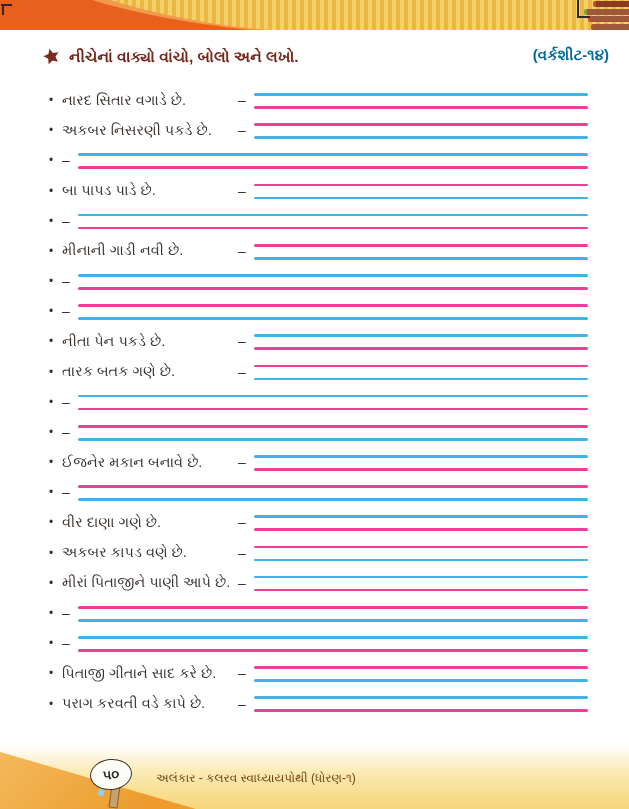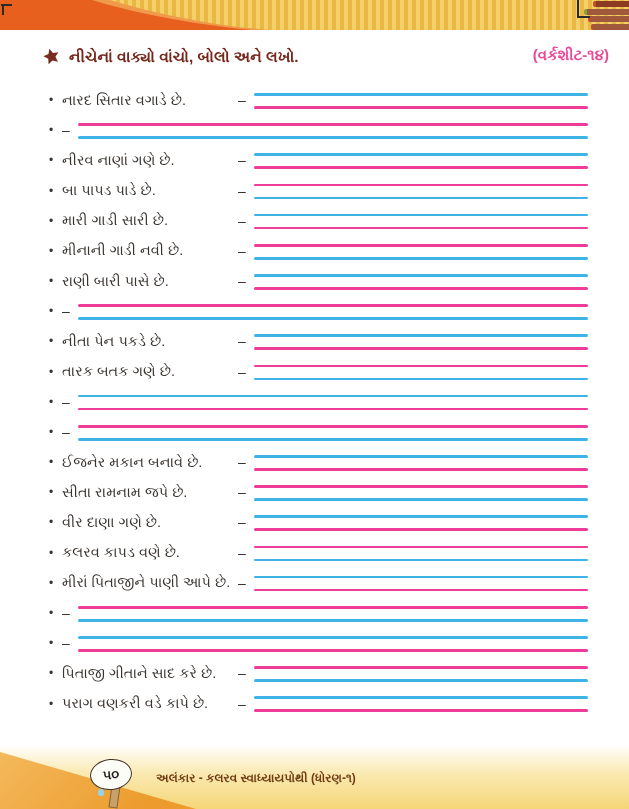--- a/index.html
+++ b/index.html
@@ -28,21 +28,21 @@
   .crop.tr-h{left:577px;top:16px;width:13px;height:1.5px;}
   .crop.br-v{left:620px;top:787px;width:2px;height:15px;}
   .crop.br-h{left:622px;top:786px;width:7px;height:2px;}
   
   .instruction{
     position:absolute;top:46px;left:42px;right:20px;
     display:flex;align-items:flex-start;
   }
   .star{width:19px;height:19px;margin-right:8px;flex:0 0 auto;margin-top:1px;}
   .instr-text{font-size:15.5px;font-weight:bold;color:#77281C;line-height:21px;}
-  .ws-label{margin-left:auto;font-size:15px;font-weight:bold;color:#ec4899;white-space:nowrap;}
+  .ws-label{margin-left:auto;font-size:15px;font-weight:bold;color:#0369a1;white-space:nowrap;}
   
   .list{position:absolute;top:85px;left:0;right:0;}
   .row{display:flex;align-items:center;height:30.18px;padding-left:49px;padding-right:41px;position:relative;}
   .bullet{width:13px;flex:0 0 auto;font-size:12px;color:#3A3430;}
   .sentence{min-width:172px;flex:0 0 auto;font-size:14.5px;color:#3A3430;white-space:nowrap;padding-right:4px;}
   .dash{width:14px;flex:0 0 auto;font-size:14px;color:#3A3430;}
   .lines{flex:1 1 auto;position:relative;height:100%;margin-left:2px;}
   .wline{position:absolute;left:0;right:0;height:2.7px;border-radius:2px;}
   .wline.t{top:8px;}
   .wline.b{top:21px;}
@@ -66,21 +66,21 @@
   .stick{
     position:absolute;left:110px;bottom:1px;width:7px;height:21px;
     background:#C8A06A;border:1px solid #8A6030;transform:rotate(8deg);z-index:2;
   }
   .drop{
     position:absolute;left:98px;bottom:13px;width:6px;height:7px;
     background:#8FD4EC;border-radius:50% 50% 50% 50%/60% 60% 40% 40%;z-index:4;
   }
   .footer-text{
     position:absolute;left:156px;bottom:24px;
-    font-size:12px;font-weight:bold;color:#6F3C15;white-space:nowrap;z-index:3;text-align:center;
+    font-size:12px;font-weight:normal;color:#6F3C15;white-space:nowrap;z-index:3;text-align:center;
   }
 </style>
 </head>
 <body>
 
 <div id="page">
 
   <div class="top-band">
     <svg class="swoosh" width="270" height="30" viewBox="0 0 270 30">
       <path d="M0 0 H110 C150 12 205 25 270 30 H0 Z" fill="#F09A4C"></path>
@@ -114,65 +114,63 @@
         <span class="bullet">•</span>
         <span class="sentence">નારદ સિતાર વગાડે છે.</span>
         <span class="dash">–</span>
         <div class="lines">
           <div class="wline t" style="background: rgb(63, 179, 230);"></div>
           <div class="wline b" style="background: rgb(238, 61, 152);"></div>
         </div>
       </div>
       <div class="row">
         <span class="bullet">•</span>
-        <span class="dash">–</span>
-        <div class="lines">
-          <div class="wline t" style="background: rgb(238, 61, 152);"></div>
-          <div class="wline b" style="background: rgb(63, 179, 230);"></div>
-        </div>
-      </div>
-      <div class="row">
-        <span class="bullet">•</span>
-        <span class="sentence">નીરવ નાણાં ગણે છે.</span>
+        <span class="sentence">અકબર નિસરણી પકડે છે.</span>
+        <span class="dash">–</span>
+        <div class="lines">
+          <div class="wline t" style="background: rgb(238, 61, 152);"></div>
+          <div class="wline b" style="background: rgb(63, 179, 230);"></div>
+        </div>
+      </div>
+      <div class="row">
+        <span class="bullet">•</span>
         <span class="dash">–</span>
         <div class="lines">
           <div class="wline t" style="background: rgb(63, 179, 230);"></div>
           <div class="wline b" style="background: rgb(238, 61, 152);"></div>
         </div>
       </div>
       <div class="row">
         <span class="bullet">•</span>
         <span class="sentence">બા પાપડ પાડે છે.</span>
         <span class="dash">–</span>
         <div class="lines">
           <div class="wline t" style="background: rgb(238, 61, 152);"></div>
           <div class="wline b" style="background: rgb(63, 179, 230);"></div>
         </div>
       </div>
       <div class="row">
         <span class="bullet">•</span>
-        <span class="sentence">મારી ગાડી સારી છે.</span>
         <span class="dash">–</span>
         <div class="lines">
           <div class="wline t" style="background: rgb(63, 179, 230);"></div>
           <div class="wline b" style="background: rgb(238, 61, 152);"></div>
         </div>
       </div>
       <div class="row">
         <span class="bullet">•</span>
         <span class="sentence">મીનાની ગાડી નવી છે.</span>
         <span class="dash">–</span>
         <div class="lines">
           <div class="wline t" style="background: rgb(238, 61, 152);"></div>
           <div class="wline b" style="background: rgb(63, 179, 230);"></div>
         </div>
       </div>
       <div class="row">
         <span class="bullet">•</span>
-        <span class="sentence">રાણી બારી પાસે છે.</span>
         <span class="dash">–</span>
         <div class="lines">
           <div class="wline t" style="background: rgb(63, 179, 230);"></div>
           <div class="wline b" style="background: rgb(238, 61, 152);"></div>
         </div>
       </div>
       <div class="row">
         <span class="bullet">•</span>
         <span class="dash">–</span>
         <div class="lines">
@@ -218,39 +216,38 @@
         <span class="bullet">•</span>
         <span class="sentence">ઈજનેર મકાન બનાવે છે.</span>
         <span class="dash">–</span>
         <div class="lines">
           <div class="wline t" style="background: rgb(63, 179, 230);"></div>
           <div class="wline b" style="background: rgb(238, 61, 152);"></div>
         </div>
       </div>
       <div class="row">
         <span class="bullet">•</span>
-        <span class="sentence">સીતા રામનામ જપે છે.</span>
         <span class="dash">–</span>
         <div class="lines">
           <div class="wline t" style="background: rgb(238, 61, 152);"></div>
           <div class="wline b" style="background: rgb(63, 179, 230);"></div>
         </div>
       </div>
       <div class="row">
         <span class="bullet">•</span>
         <span class="sentence">વીર દાણા ગણે છે.</span>
         <span class="dash">–</span>
         <div class="lines">
           <div class="wline t" style="background: rgb(63, 179, 230);"></div>
           <div class="wline b" style="background: rgb(238, 61, 152);"></div>
         </div>
       </div>
       <div class="row">
         <span class="bullet">•</span>
-        <span class="sentence">કલરવ કાપડ વણે છે.</span>
+        <span class="sentence">અકબર કાપડ વણે છે.</span>
         <span class="dash">–</span>
         <div class="lines">
           <div class="wline t" style="background: rgb(238, 61, 152);"></div>
           <div class="wline b" style="background: rgb(63, 179, 230);"></div>
         </div>
       </div>
       <div class="row">
         <span class="bullet">•</span>
         <span class="sentence">મીરાં પિતાજીને પાણી આપે છે.</span>
         <span class="dash">–</span>
@@ -279,21 +276,21 @@
         <span class="bullet">•</span>
         <span class="sentence">પિતાજી ગીતાને સાદ કરે છે.</span>
         <span class="dash">–</span>
         <div class="lines">
           <div class="wline t" style="background: rgb(238, 61, 152);"></div>
           <div class="wline b" style="background: rgb(63, 179, 230);"></div>
         </div>
       </div>
       <div class="row">
         <span class="bullet">•</span>
-        <span class="sentence">પરાગ વણકરી વડે કાપે છે.</span>
+        <span class="sentence">પરાગ કરવતી વડે કાપે છે.</span>
         <span class="dash">–</span>
         <div class="lines">
           <div class="wline t" style="background: rgb(63, 179, 230);"></div>
           <div class="wline b" style="background: rgb(238, 61, 152);"></div>
         </div>
       </div>
     </div>
 
   <div class="bottom-band">
     <div class="triangle"></div>

